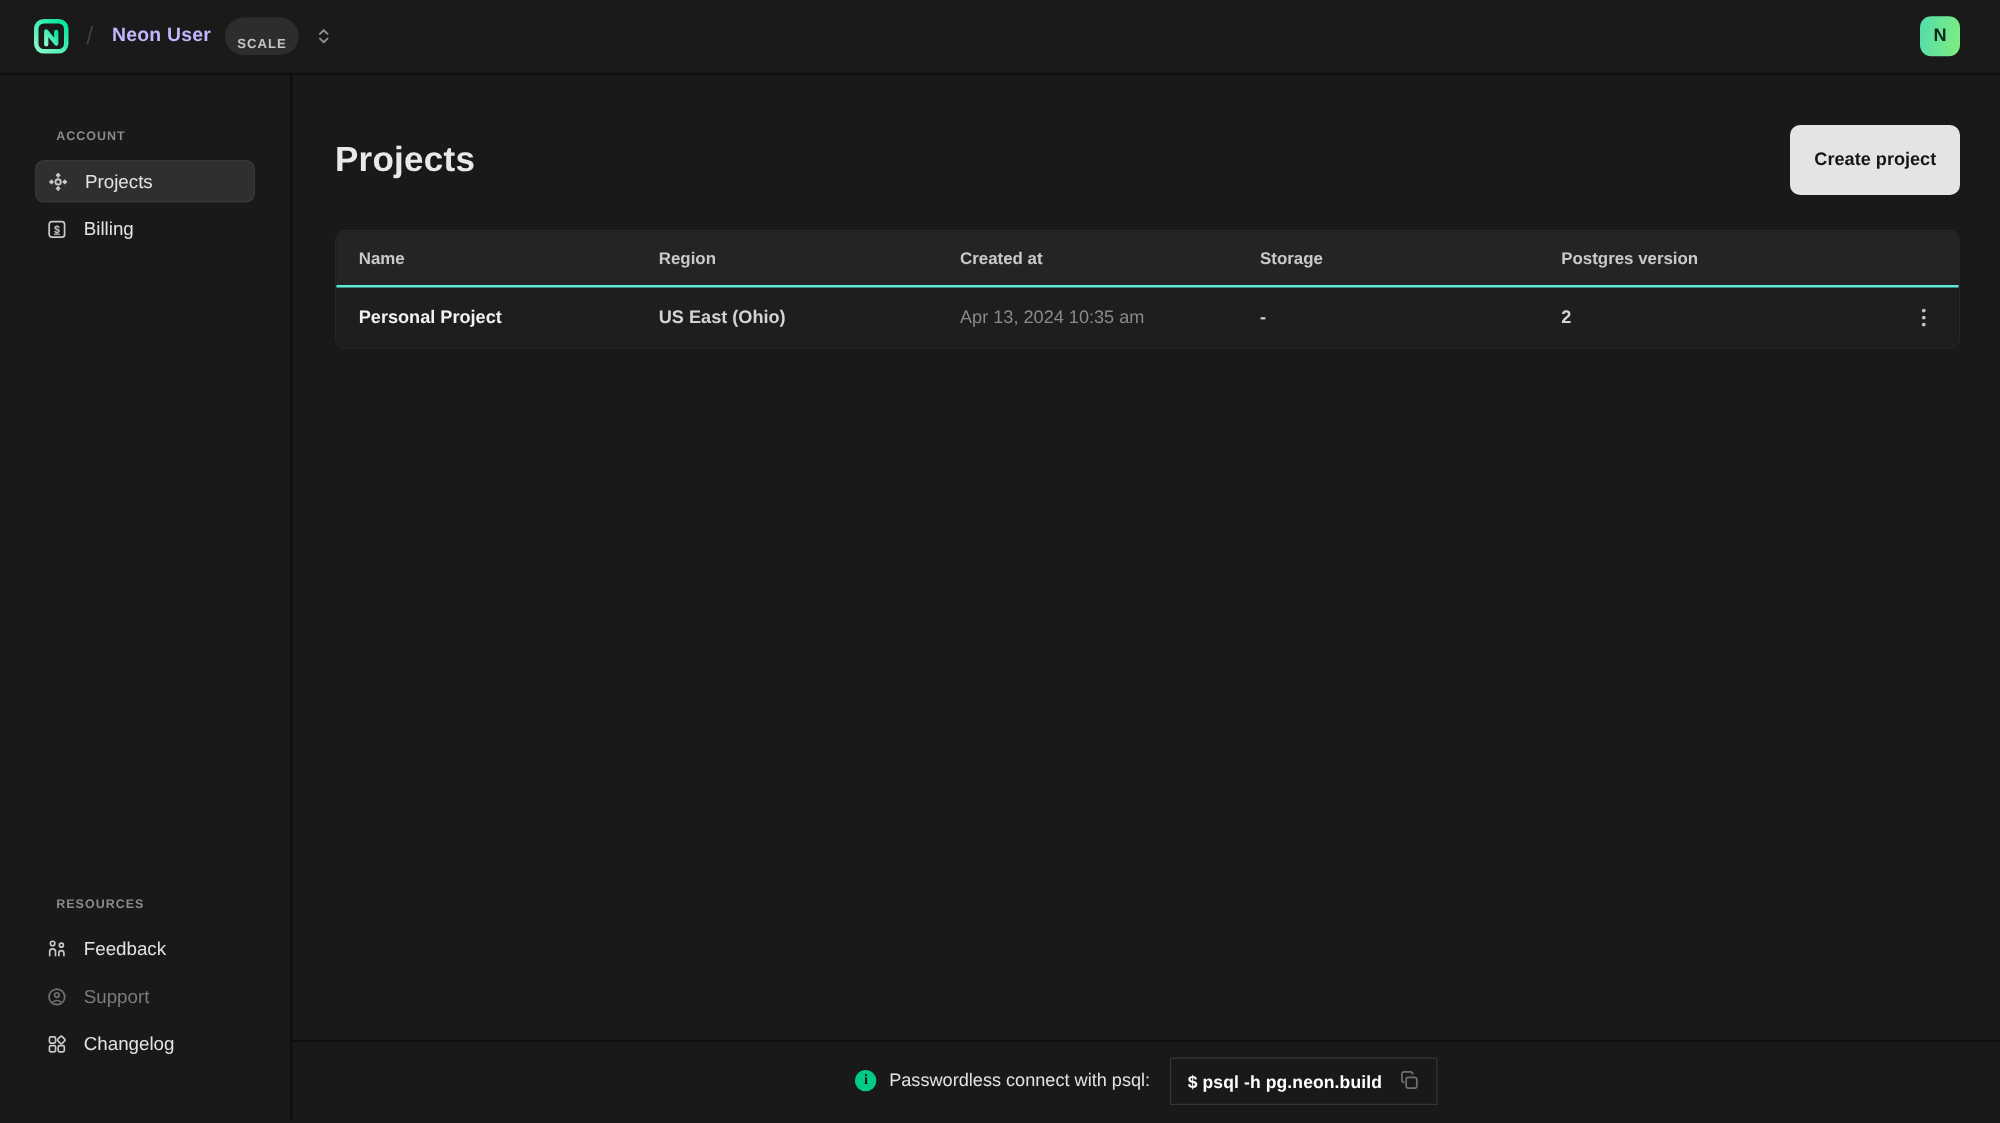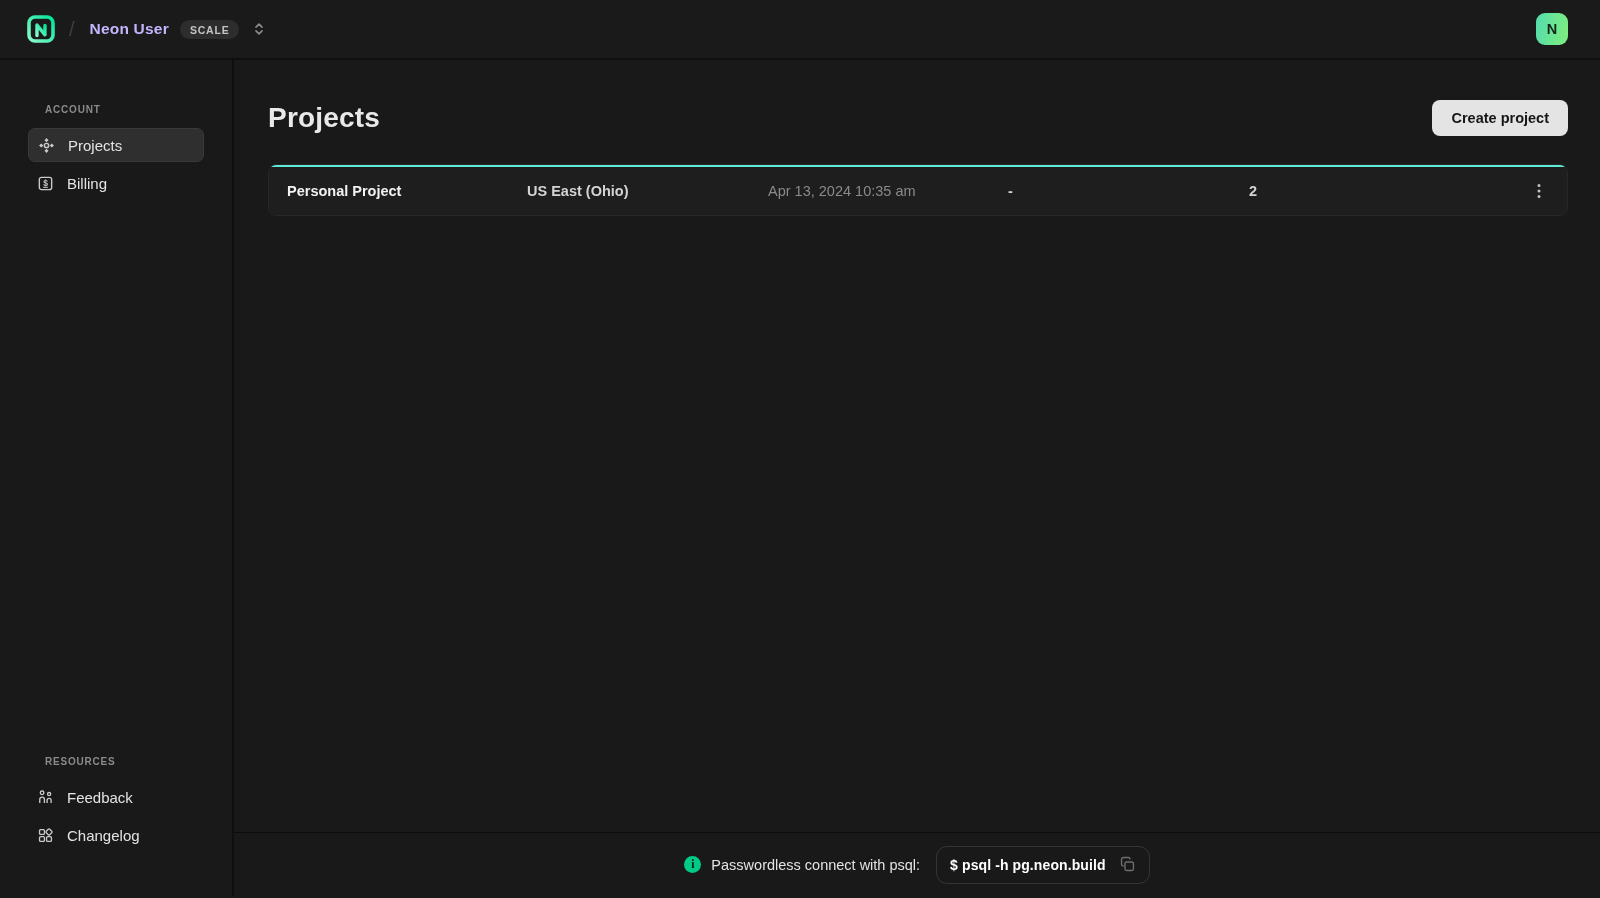--- a/index.html
+++ b/index.html
@@ -19,21 +19,21 @@
     background: #1a1a1a;
     border-bottom: 2px solid #0f0f0f;
   }
   .logo { width: 30px; height: 30px; display: block; }
   .crumb-slash { color: #3f3f3f; font-size: 20px; margin: 0 15px 0 13px; font-weight: 400; }
   .org-name { font-size: 15.5px; font-weight: 600; color: #c4b5fd; letter-spacing: .2px; }
   .plan-badge {
     margin-left: 11px;
     background: #2d2d2d; color: #c4c4c4;
     font-size: 10.5px; font-weight: 700; letter-spacing: .8px;
-    padding: 4px 10px 3px; border-radius: 999px;
+    padding: 15px 10px 3px; border-radius: 999px;
   }
   .org-switcher { margin-left: 13px; display: flex; align-items: center; cursor: pointer; }
   .topbar-spacer { flex: 1; }
   .avatar {
     width: 32px; height: 32px; border-radius: 9px;
     background: linear-gradient(100deg, #54dcae 0%, #7fee7d 100%);
     color: #10271c; font-size: 14.5px; font-weight: 600;
     display: flex; align-items: center; justify-content: center;
     cursor: pointer;
   }
@@ -65,21 +65,21 @@
   .icn svg { width: 100%; height: 100%; }
 
   
   .main { flex: 1; display: flex; flex-direction: column; }
   .content { flex: 1; padding: 40px 32px 0 34px; }
   .title-row { display: flex; align-items: center; justify-content: space-between; }
   .page-title { font-size: 28px; font-weight: 700; color: #e9e9e9; letter-spacing: .2px; }
   .create-btn {
     background: #e4e4e4; color: #161616;
     border: none; border-radius: 8px;
-    height: 36px; padding: 0 19px;
+    height: 56px; padding: 0 19px;
     font-size: 14.5px; font-weight: 600;
     font-family: inherit; cursor: pointer;
   }
 
   
   .projects-table { margin-top: 28px; border-radius: 8px; overflow: hidden; border: 1px solid #272727; }
   .tgrid {
     display: grid;
     grid-template-columns: 240px 241px 240px 241px 1fr 56px;
     align-items: center;
@@ -106,21 +106,21 @@
     width: 17px; height: 17px; border-radius: 50%;
     background: #00ca85; color: #0a150f;
     font-size: 11.5px; font-weight: 800; line-height: 17px; text-align: center;
     font-family: "Liberation Serif", serif;
   }
   .footer-msg { font-size: 14.5px; color: #e3e3e3; }
   .cmd-box {
     margin-left: 6px;
     display: flex; align-items: center; gap: 13px;
     height: 38px; padding: 0 13px;
-    border: 1px solid #353535; border-radius: 11px;
+    border: 1px solid #353535; border-radius: 0;
     cursor: pointer;
   }
   .cmd-text { font-size: 14px; font-weight: 700; color: #ffffff; letter-spacing: .1px; }
   .copy-icon { width: 17px; height: 17px; color: #6f6f6f; display: flex; }
   .copy-icon svg { width: 100%; height: 100%; }
 </style>
 </head>
 <body>
 
 <header class="topbar">
@@ -189,20 +189,30 @@
             <circle cx="4.8" cy="3.6" r="1.7"></circle>
             <path d="M2.6 13.2 V9.8 a2.2 2.2 0 0 1 4.4 0 V13.2"></path>
             <circle cx="11.4" cy="4.8" r="1.5"></circle>
             <path d="M9.5 13.2 V10.8 a1.9 1.9 0 0 1 3.8 0 V13.2"></path>
           </svg>
         </span>
         <span>Feedback</span>
       </div>
 
 
+      <div class="nav-item muted">
+        <span class="icn">
+          <svg viewBox="0 0 16 16" fill="none" stroke="currentColor" stroke-width="1.3">
+            <circle cx="8" cy="8" r="5.9"></circle>
+            <circle cx="8" cy="6.6" r="1.7"></circle>
+            <path d="M4.9 12 a4.4 4.4 0 0 1 6.2 0"></path>
+          </svg>
+        </span>
+        <span>Support</span>
+      </div>
 
       <div class="nav-item">
         <span class="icn">
           <svg viewBox="0 0 16 16" fill="none" stroke="currentColor" stroke-width="1.25">
             <rect x="2.4" y="2.4" width="4.6" height="4.6" rx="1"></rect>
             <rect x="9" y="2.4" width="4.6" height="4.6" rx="1" transform="rotate(45 11.3 4.7)"></rect>
             <rect x="2.4" y="9" width="4.6" height="4.6" rx="1"></rect>
             <rect x="9" y="9" width="4.6" height="4.6" rx="1"></rect>
           </svg>
         </span>
@@ -213,20 +223,28 @@
 
   <main class="main">
     <div class="content">
 
       <div class="title-row">
         <h1 class="page-title">Projects</h1>
         <button class="create-btn">Create project</button>
       </div>
 
       <section class="projects-table">
+        <div class="tgrid thead">
+          <div class="th">Name</div>
+          <div class="th">Region</div>
+          <div class="th">Created at</div>
+          <div class="th">Storage</div>
+          <div class="th">Postgres version</div>
+          <div class="th"></div>
+        </div>
 
         <div class="tgrid trow">
           <div class="cell-name">Personal Project</div>
           <div class="cell-region">US East (Ohio)</div>
           <div class="cell-created">Apr 13, 2024 10:35 am</div>
           <div class="cell-storage">-</div>
           <div class="cell-version">2</div>
           <button class="kebab-btn">
             <span style="display:flex;">
               <svg width="4" height="16" viewBox="0 0 4 16" fill="#c2c2c2">

